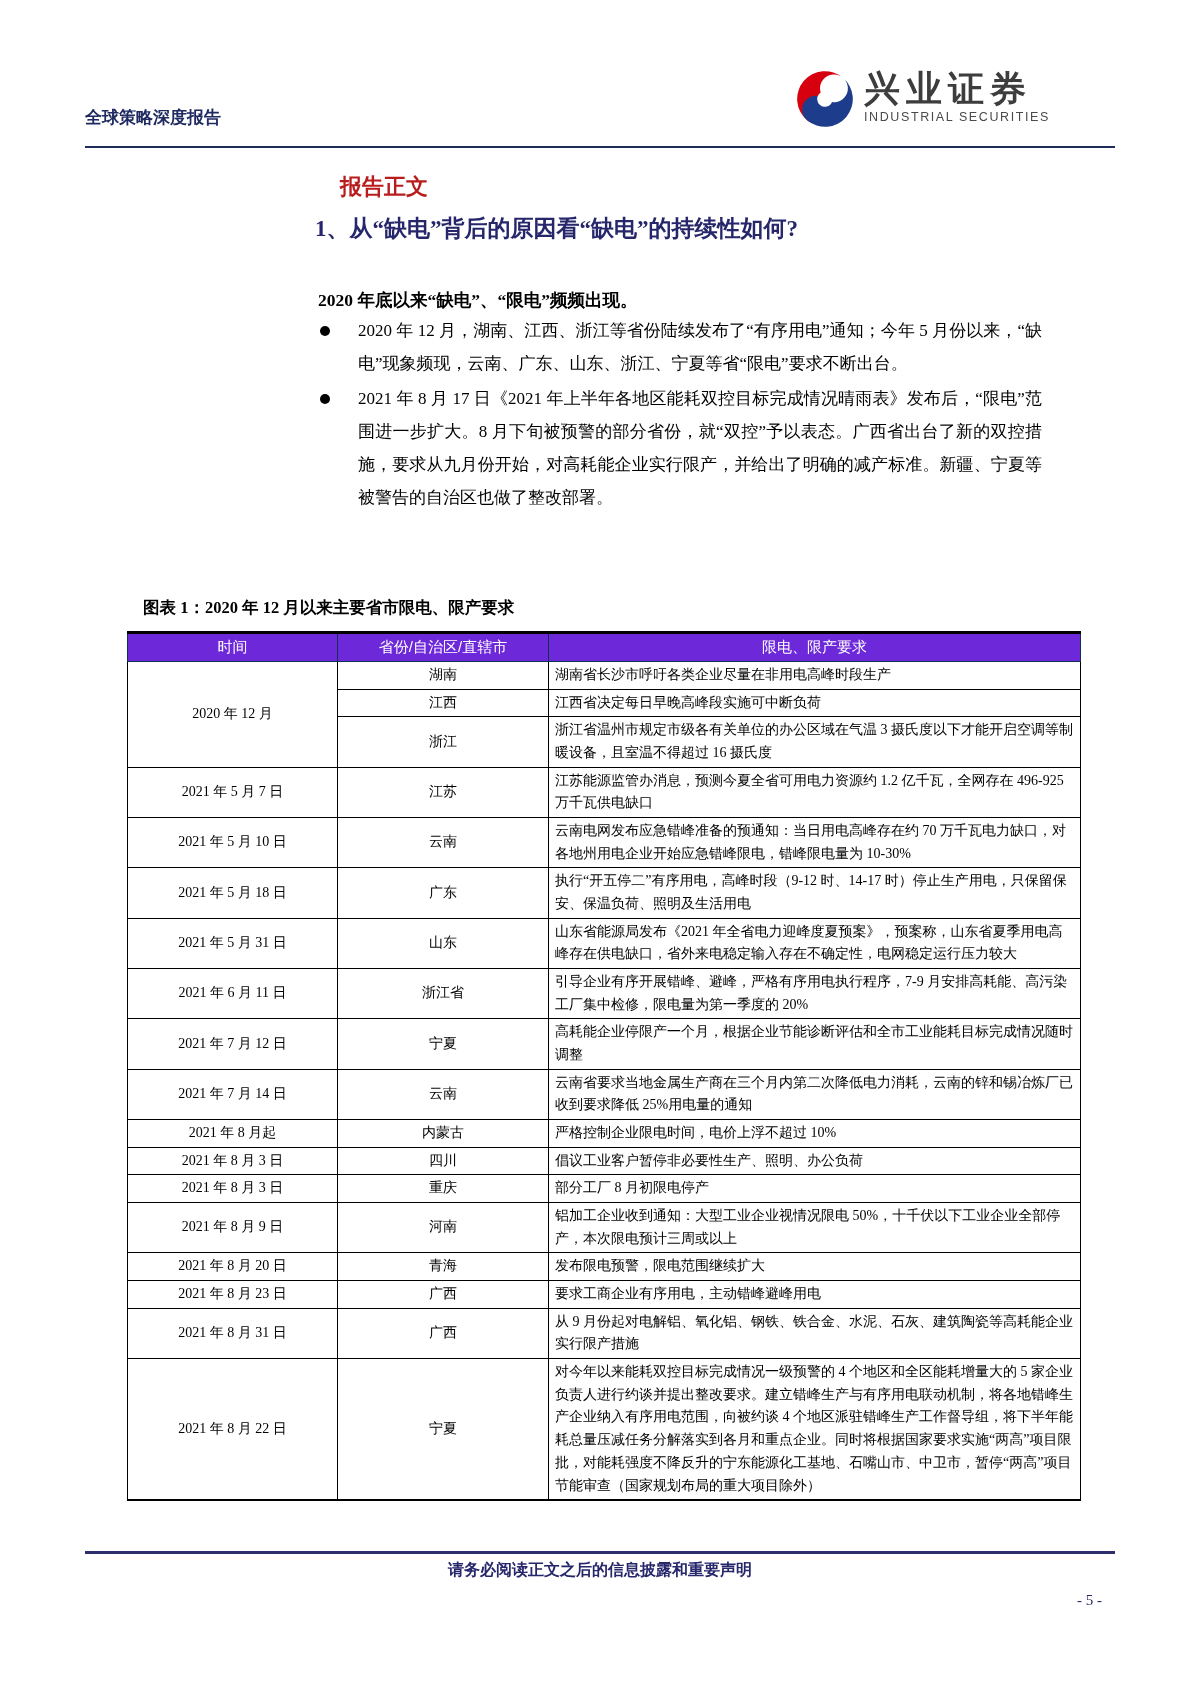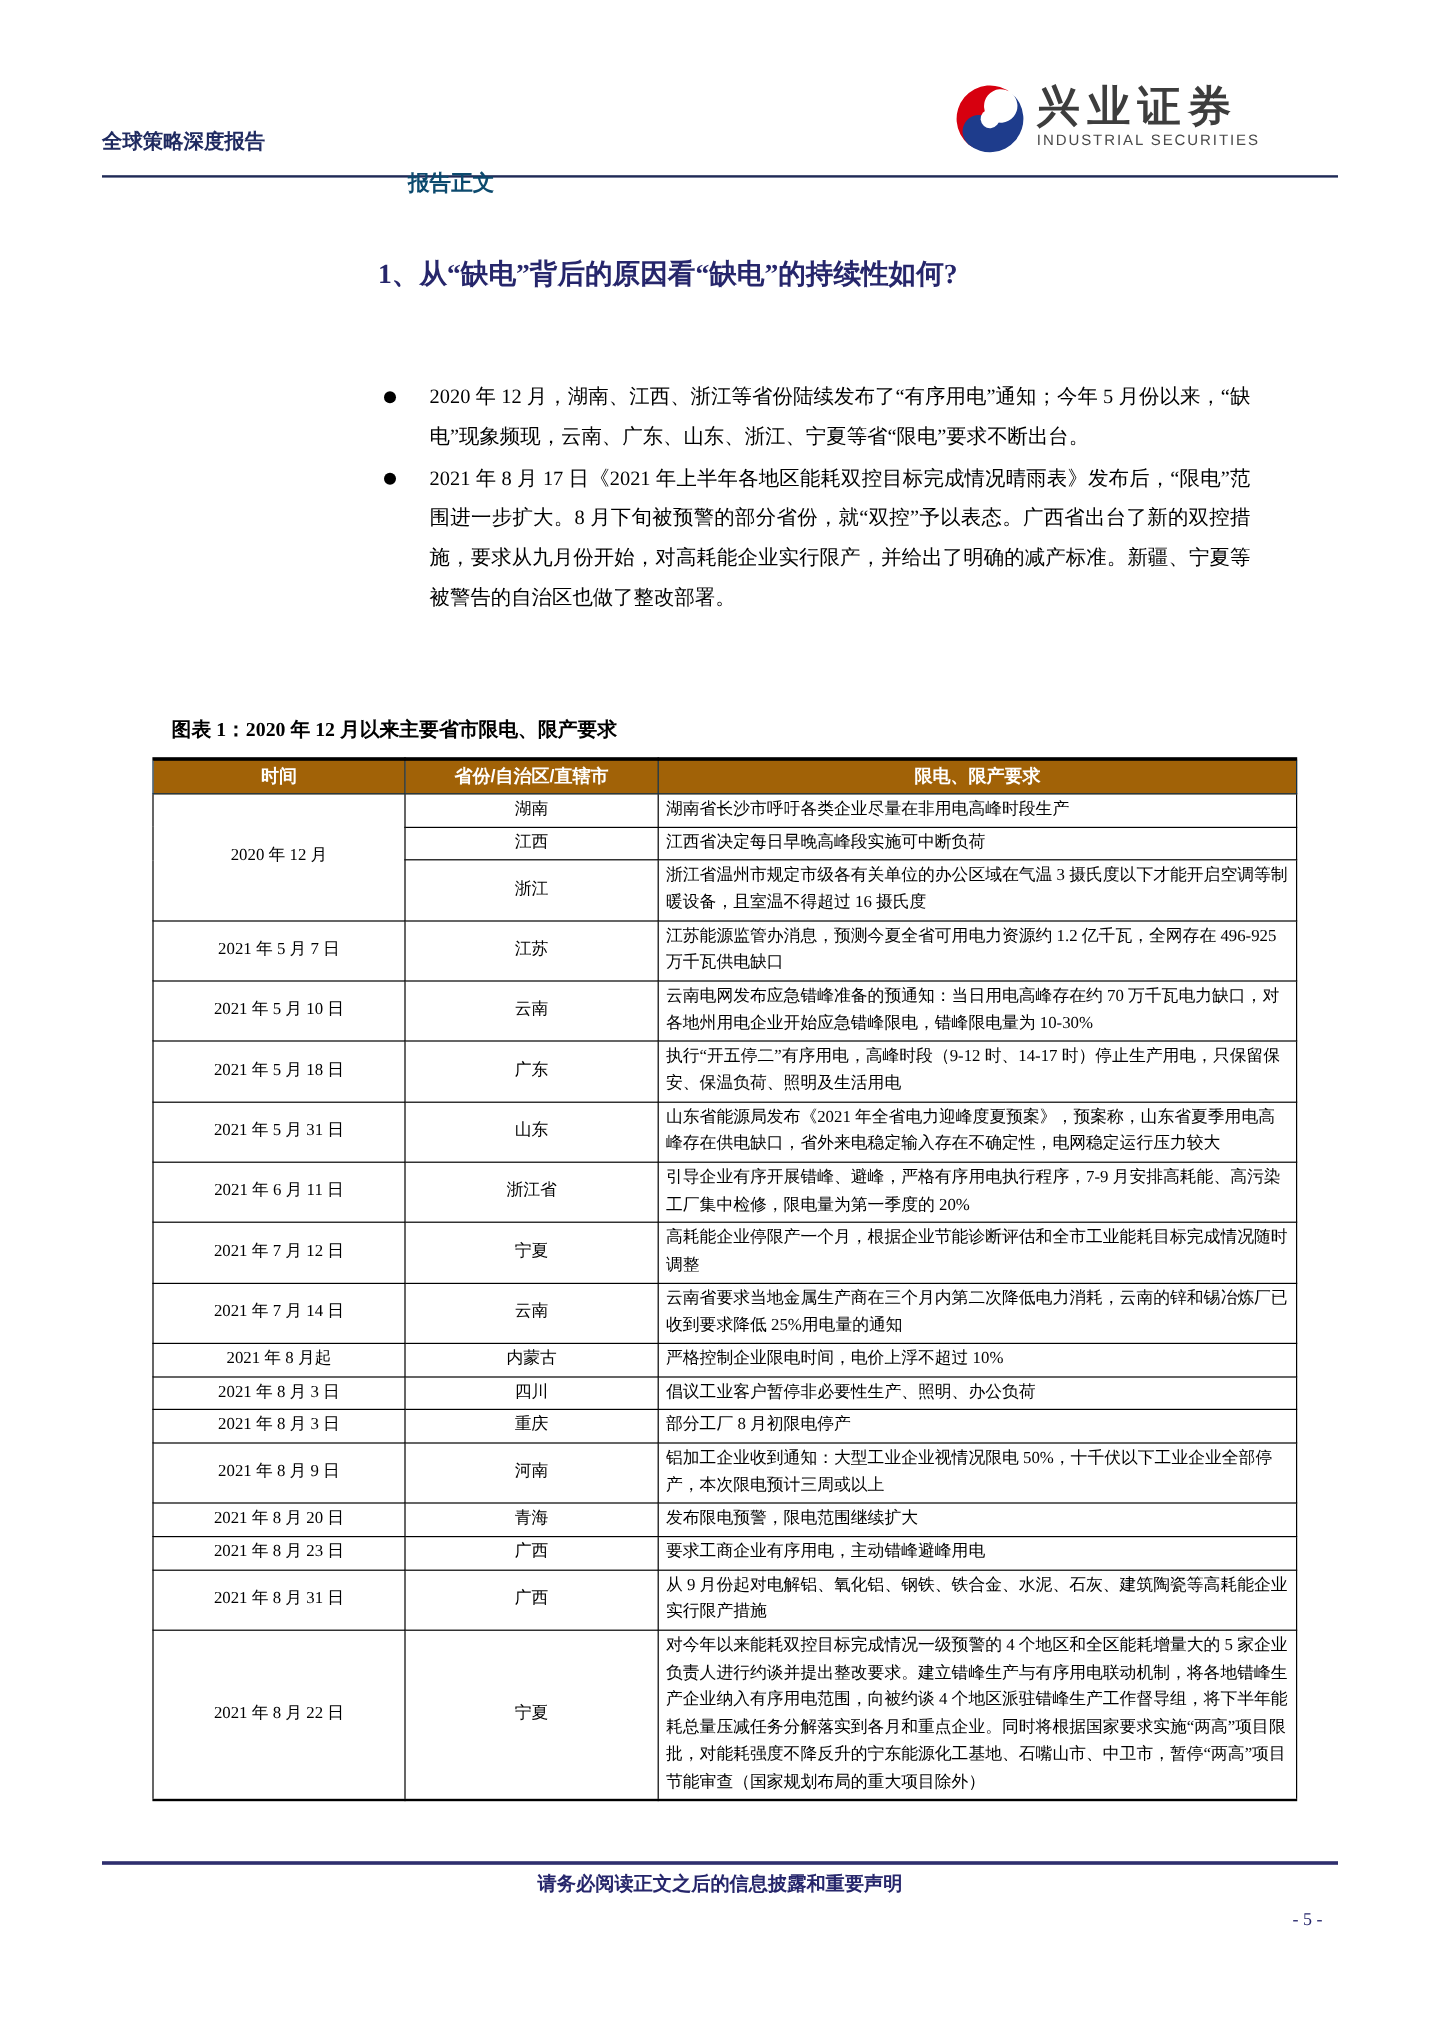--- a/index.html
+++ b/index.html
@@ -29,22 +29,22 @@
   }
   .brand-en {
     font-size:12.5px; color:#4a4a4a; letter-spacing:1.6px; margin-top:2px;
     font-family:Liberation Sans, sans-serif; white-space:nowrap;
   }
   .header-rule {
     position:absolute; top:146px; left:85px; width:1030px; height:2px;
     background:#1f2a56;
   }
   .body-label {
-    position:absolute; top:140px; left:340px;
-    font-size:18px; font-weight:bold; color:#0c4a6e;
+    position:absolute; top:172px; left:340px;
+    font-size:22px; font-weight:bold; color:#b91c1c;
   }
 
   
   .section-title {
     position:absolute; top:214px; left:315px; width:740px;
     font-size:23px; font-weight:bold; color:#26266b; line-height:30px;
   }
   .intro-bold {
     position:absolute; top:288px; left:318px; width:730px;
     font-size:17.5px; font-weight:bold; color:#000;
@@ -64,21 +64,21 @@
   .figure-title { font-size:16.5px; font-weight:bold; color:#000; margin-bottom:12px;margin-left:16px; }
   table.limits {
     width:953px; border-collapse:collapse; table-layout:fixed;
     border-top:3px solid #000; border-bottom:2.5px solid #000;
     border-left:1px solid #000; border-right:1px solid #000;
   }
   table.limits col.c-time { width:210px; }
   table.limits col.c-prov { width:211px; }
   table.limits col.c-req  { width:532px; }
   table.limits th {
-    background:#a16207; color:#ffffff; font-weight:bold; font-size:15px;
+    background:#6d28d9; color:#ffffff; font-weight:normal; font-size:15px;
     padding:4px 2px; border:1px solid #10304d; text-align:center;
     font-family:"Liberation Sans","DejaVu Sans",sans-serif;
   }
   table.limits td {
     border:1px solid #000; font-size:14px; line-height:1.62;
     padding:2px 6px; vertical-align:middle;
   }
   td.t-time, td.t-prov { text-align:center; }
   td.t-req { text-align:left; padding:2px 9px; }
   .source-line { margin-top:7px; font-size:15px; color:#1a1a1a; }
@@ -116,20 +116,21 @@
     <div class="logo-text">
       <div class="brand-cn">兴业证券</div>
       <div class="brand-en">INDUSTRIAL SECURITIES</div>
     </div>
   </div>
 
   <div class="header-rule"></div>
   <div class="body-label">报告正文</div>
 
   <h1 class="section-title">1、从“缺电”背后的原因看“缺电”的持续性如何?</h1>
+  <p class="intro-bold">2020 年底以来“缺电”、“限电”频频出现。</p>
 
   <div class="bullets">
     <div class="bullet-item">
       <span class="bullet-dot"></span>
       <div class="bullet-text">2020 年 12 月，湖南、江西、浙江等省份陆续发布了“有序用电”通知；今年 5 月份以来，“缺电”现象频现，云南、广东、山东、浙江、宁夏等省“限电”要求不断出台。</div>
     </div>
     <div class="bullet-item">
       <span class="bullet-dot"></span>
       <div class="bullet-text">2021 年 8 月 17 日《2021 年上半年各地区能耗双控目标完成情况晴雨表》发布后，“限电”范围进一步扩大。8 月下旬被预警的部分省份，就“双控”予以表态。广西省出台了新的双控措施，要求从九月份开始，对高耗能企业实行限产，并给出了明确的减产标准。新疆、宁夏等被警告的自治区也做了整改部署。</div>
     </div>

